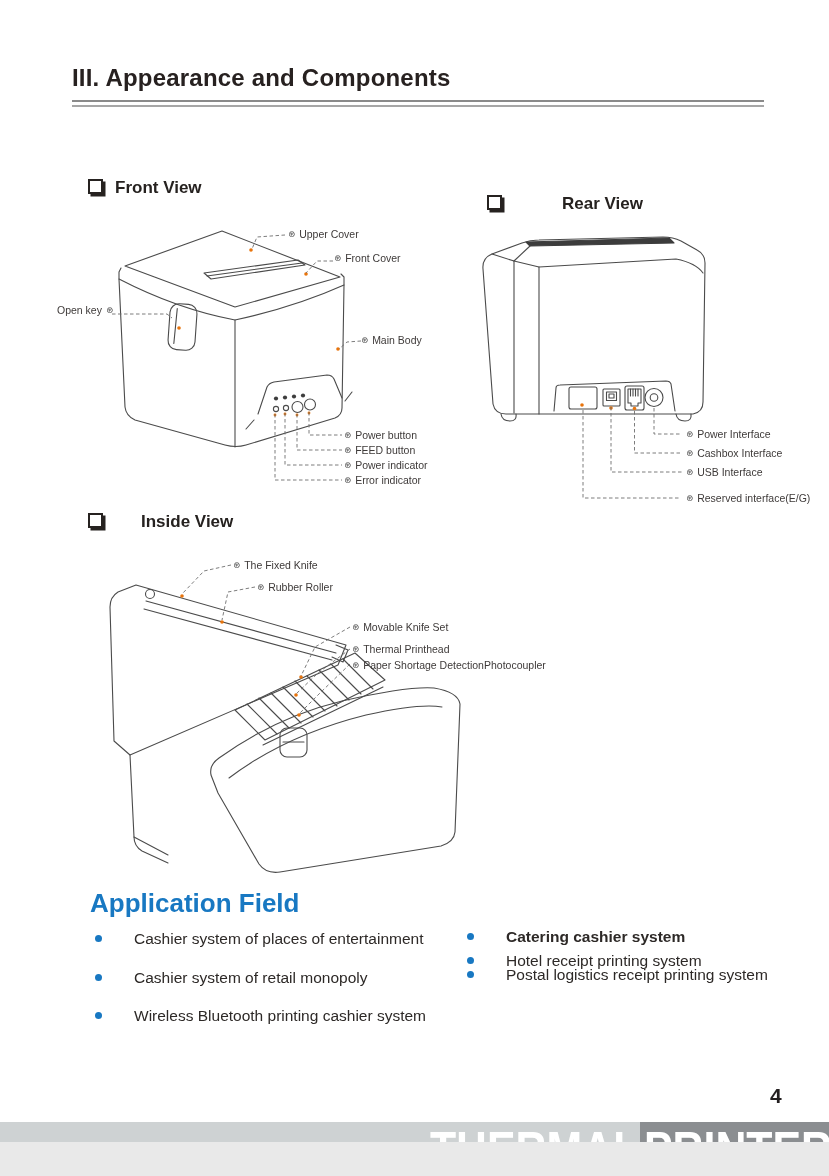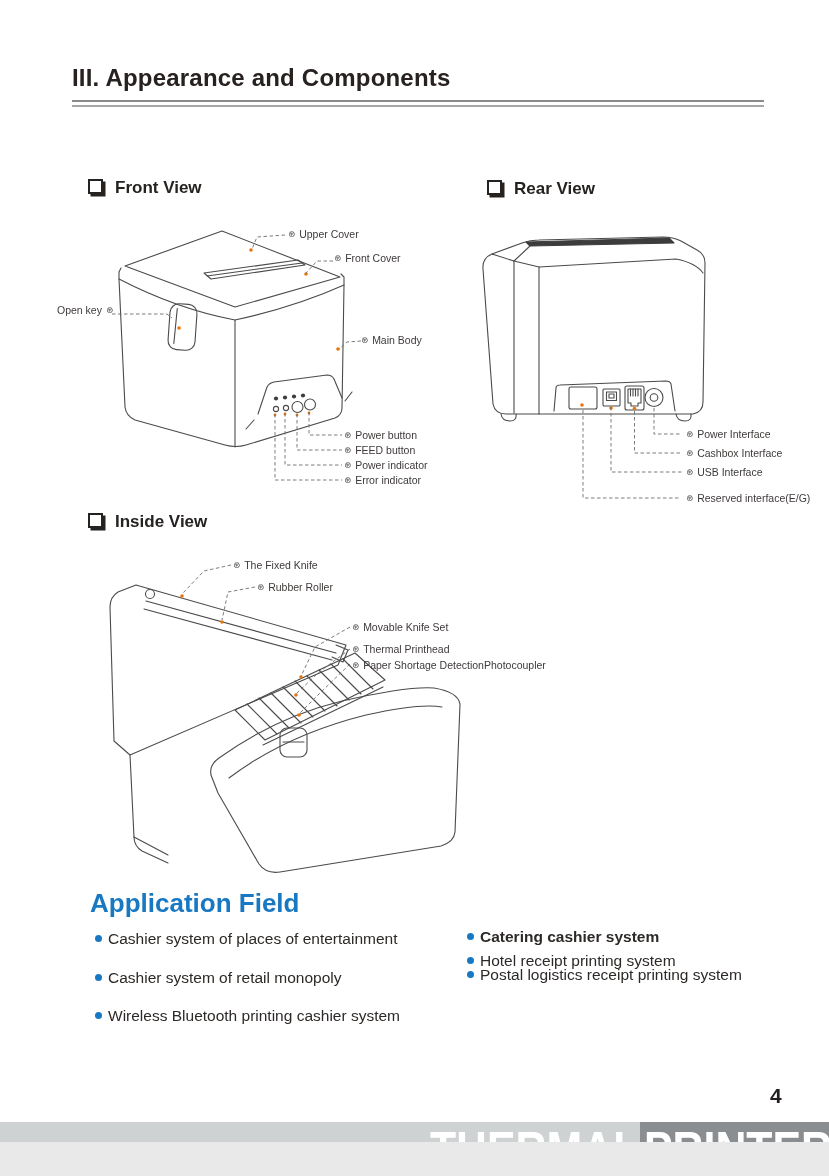--- a/index.html
+++ b/index.html
@@ -9,21 +9,21 @@
   .rule{position:absolute;left:72px;top:100px;width:692px;height:3px;
         border-top:2px solid #8a8a8a;border-bottom:2px solid #a6a6a6;}
   .sec-h{position:absolute;display:flex;align-items:center;font-weight:bold;font-size:17px;color:#262220;}
   .sq{width:11px;height:11px;border:2px solid #262220;box-shadow:2.5px 2.5px 0 0 #262220;
       display:inline-block;margin-right:12px;margin-bottom:3px;background:#fff;}
   .diagram{position:absolute;}
   .lbl{position:absolute;display:flex;align-items:center;gap:4px;font-size:10.5px;color:#3e3a39;white-space:nowrap;}
   .mk{font-family:"DejaVu Sans",sans-serif;font-size:8.5px;color:#4a4a4a;line-height:1;}
   .lbl .twoline{display:flex;flex-direction:row;line-height:14px;}
   .app-h{position:absolute;left:90px;top:888px;font-weight:bold;font-size:26px;color:#1878c2;}
-  .bullet-item{position:absolute;display:flex;align-items:flex-start;gap:6px;font-size:15.5px;color:#2d2927;white-space:nowrap;justify-content:flex-end;}
+  .bullet-item{position:absolute;display:flex;align-items:flex-start;gap:32px;font-size:15.5px;color:#2d2927;white-space:nowrap;justify-content:flex-end;}
   .dot{width:7px;height:7px;border-radius:50%;background:#1878c2;margin-top:5px;flex:none;}
   .pagenum{position:absolute;left:770px;top:1084px;font-weight:bold;font-size:21px;color:#231f20;}
   .banner{position:absolute;left:0;top:1122px;width:829px;height:54px;display:flex;}
   .banner-light{flex:1;background:#ced2d3;display:flex;justify-content:flex-end;overflow:hidden;}
   .banner-dark{width:189px;background:#8b8e91;display:flex;overflow:hidden;}
   .brand{font-weight:bold;font-size:51px;color:#ffffff;line-height:57px;white-space:nowrap;}
   .banner-light .brand{transform:scaleX(.84);transform-origin:100% 50%;margin-right:1px;}
   .banner-dark .brand{transform:scaleX(.84);transform-origin:0 50%;margin-left:4px;}
   svg .ln{stroke:#4b4b4b;stroke-width:1.1;fill:none;stroke-linejoin:round;stroke-linecap:round;}
   svg .dash{stroke:#6e6e6e;stroke-width:.9;fill:none;stroke-dasharray:3.5 2.5;}
@@ -34,25 +34,25 @@
 
 <div id="page">
 
   <div class="title">III. Appearance and Components</div>
   <div class="rule"></div>
 
   <div class="sec-h" style="left:88px;top:178px;">
     <span class="sq"></span>
     <span>Front View</span>
   </div>
-  <div class="sec-h" style="left:487px;top:179px;">
+  <div class="sec-h" style="left:487px;top:194px;gap:48px;">
     <span class="sq"></span>
     <span>Rear View</span>
   </div>
-  <div class="sec-h" style="left:88px;top:512px;">
+  <div class="sec-h" style="left:88px;top:512px;gap:26px;">
     <span class="sq"></span>
     <span>Inside View</span>
   </div>
 
   <svg class="diagram" style="left:55px;top:215px;" width="390" height="285" viewBox="0 0 390 285">
     <g class="ln">
       <path d="M70,51 L167,16 L285,62 L180,92 Z"></path>
       <path d="M149,58 L243,45 L250,50 L156,64 Z"></path>
       <path d="M152,61 L247,48"></path>
       <path d="M66,53 L64,57 L64,64 Q122,94 180,105 Q240,92 289,70 L289,62 L286,59"></path>

